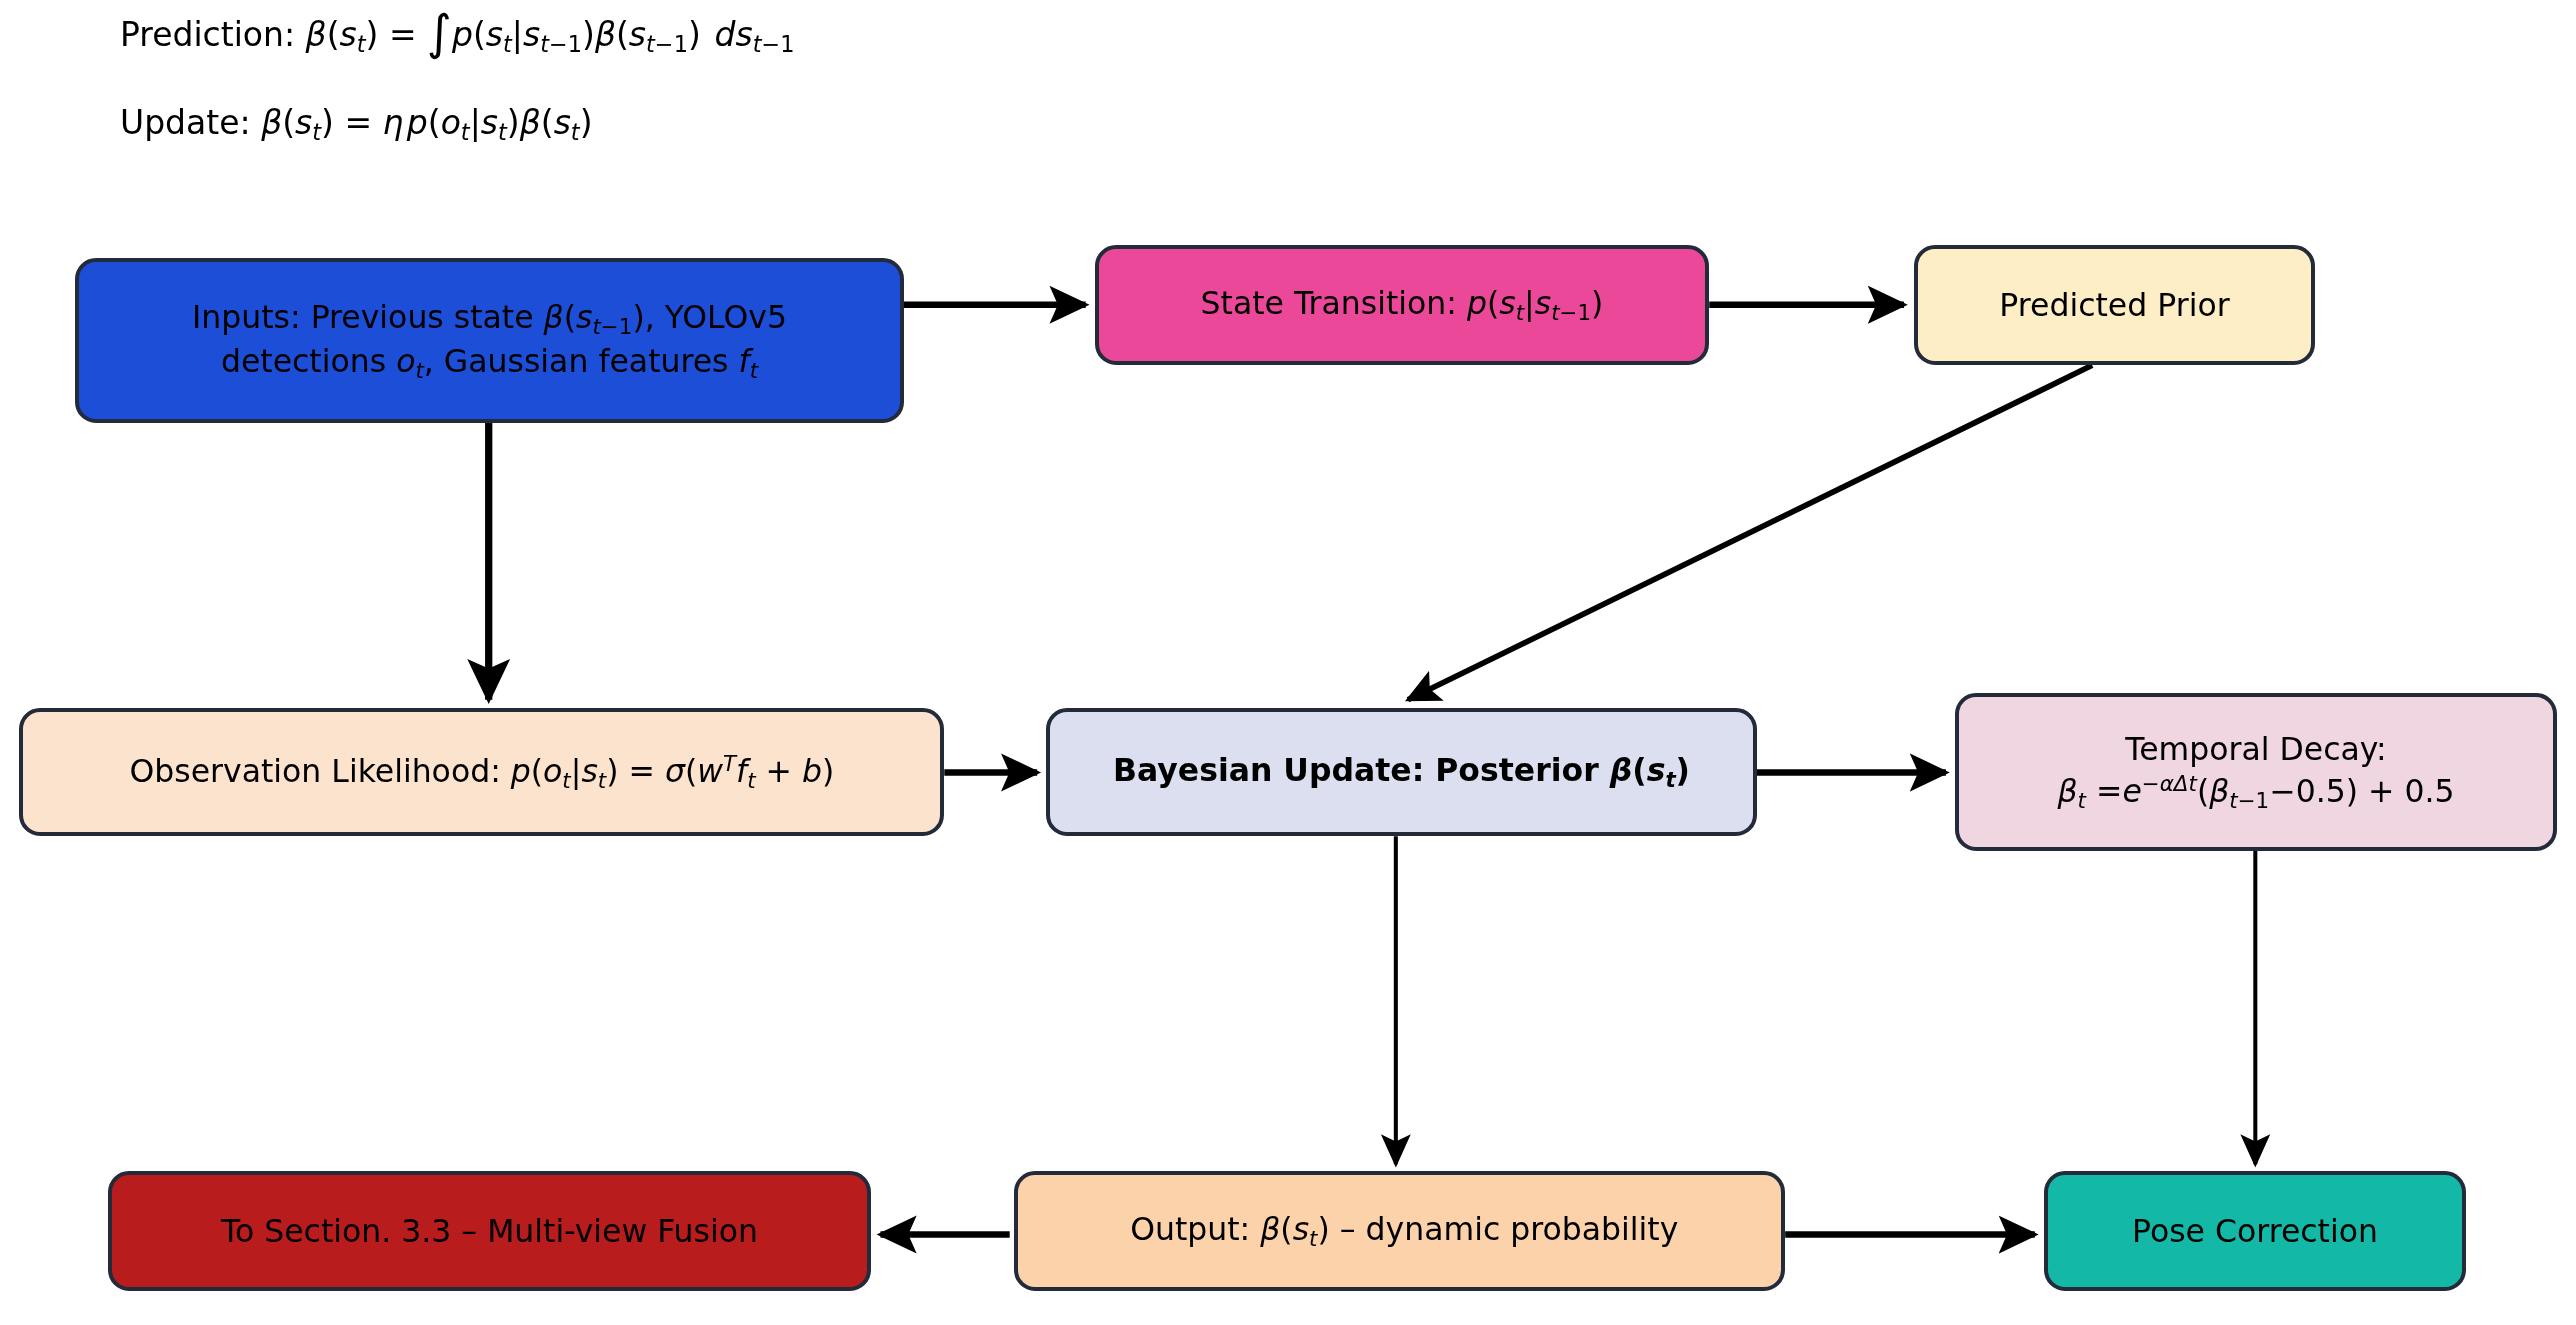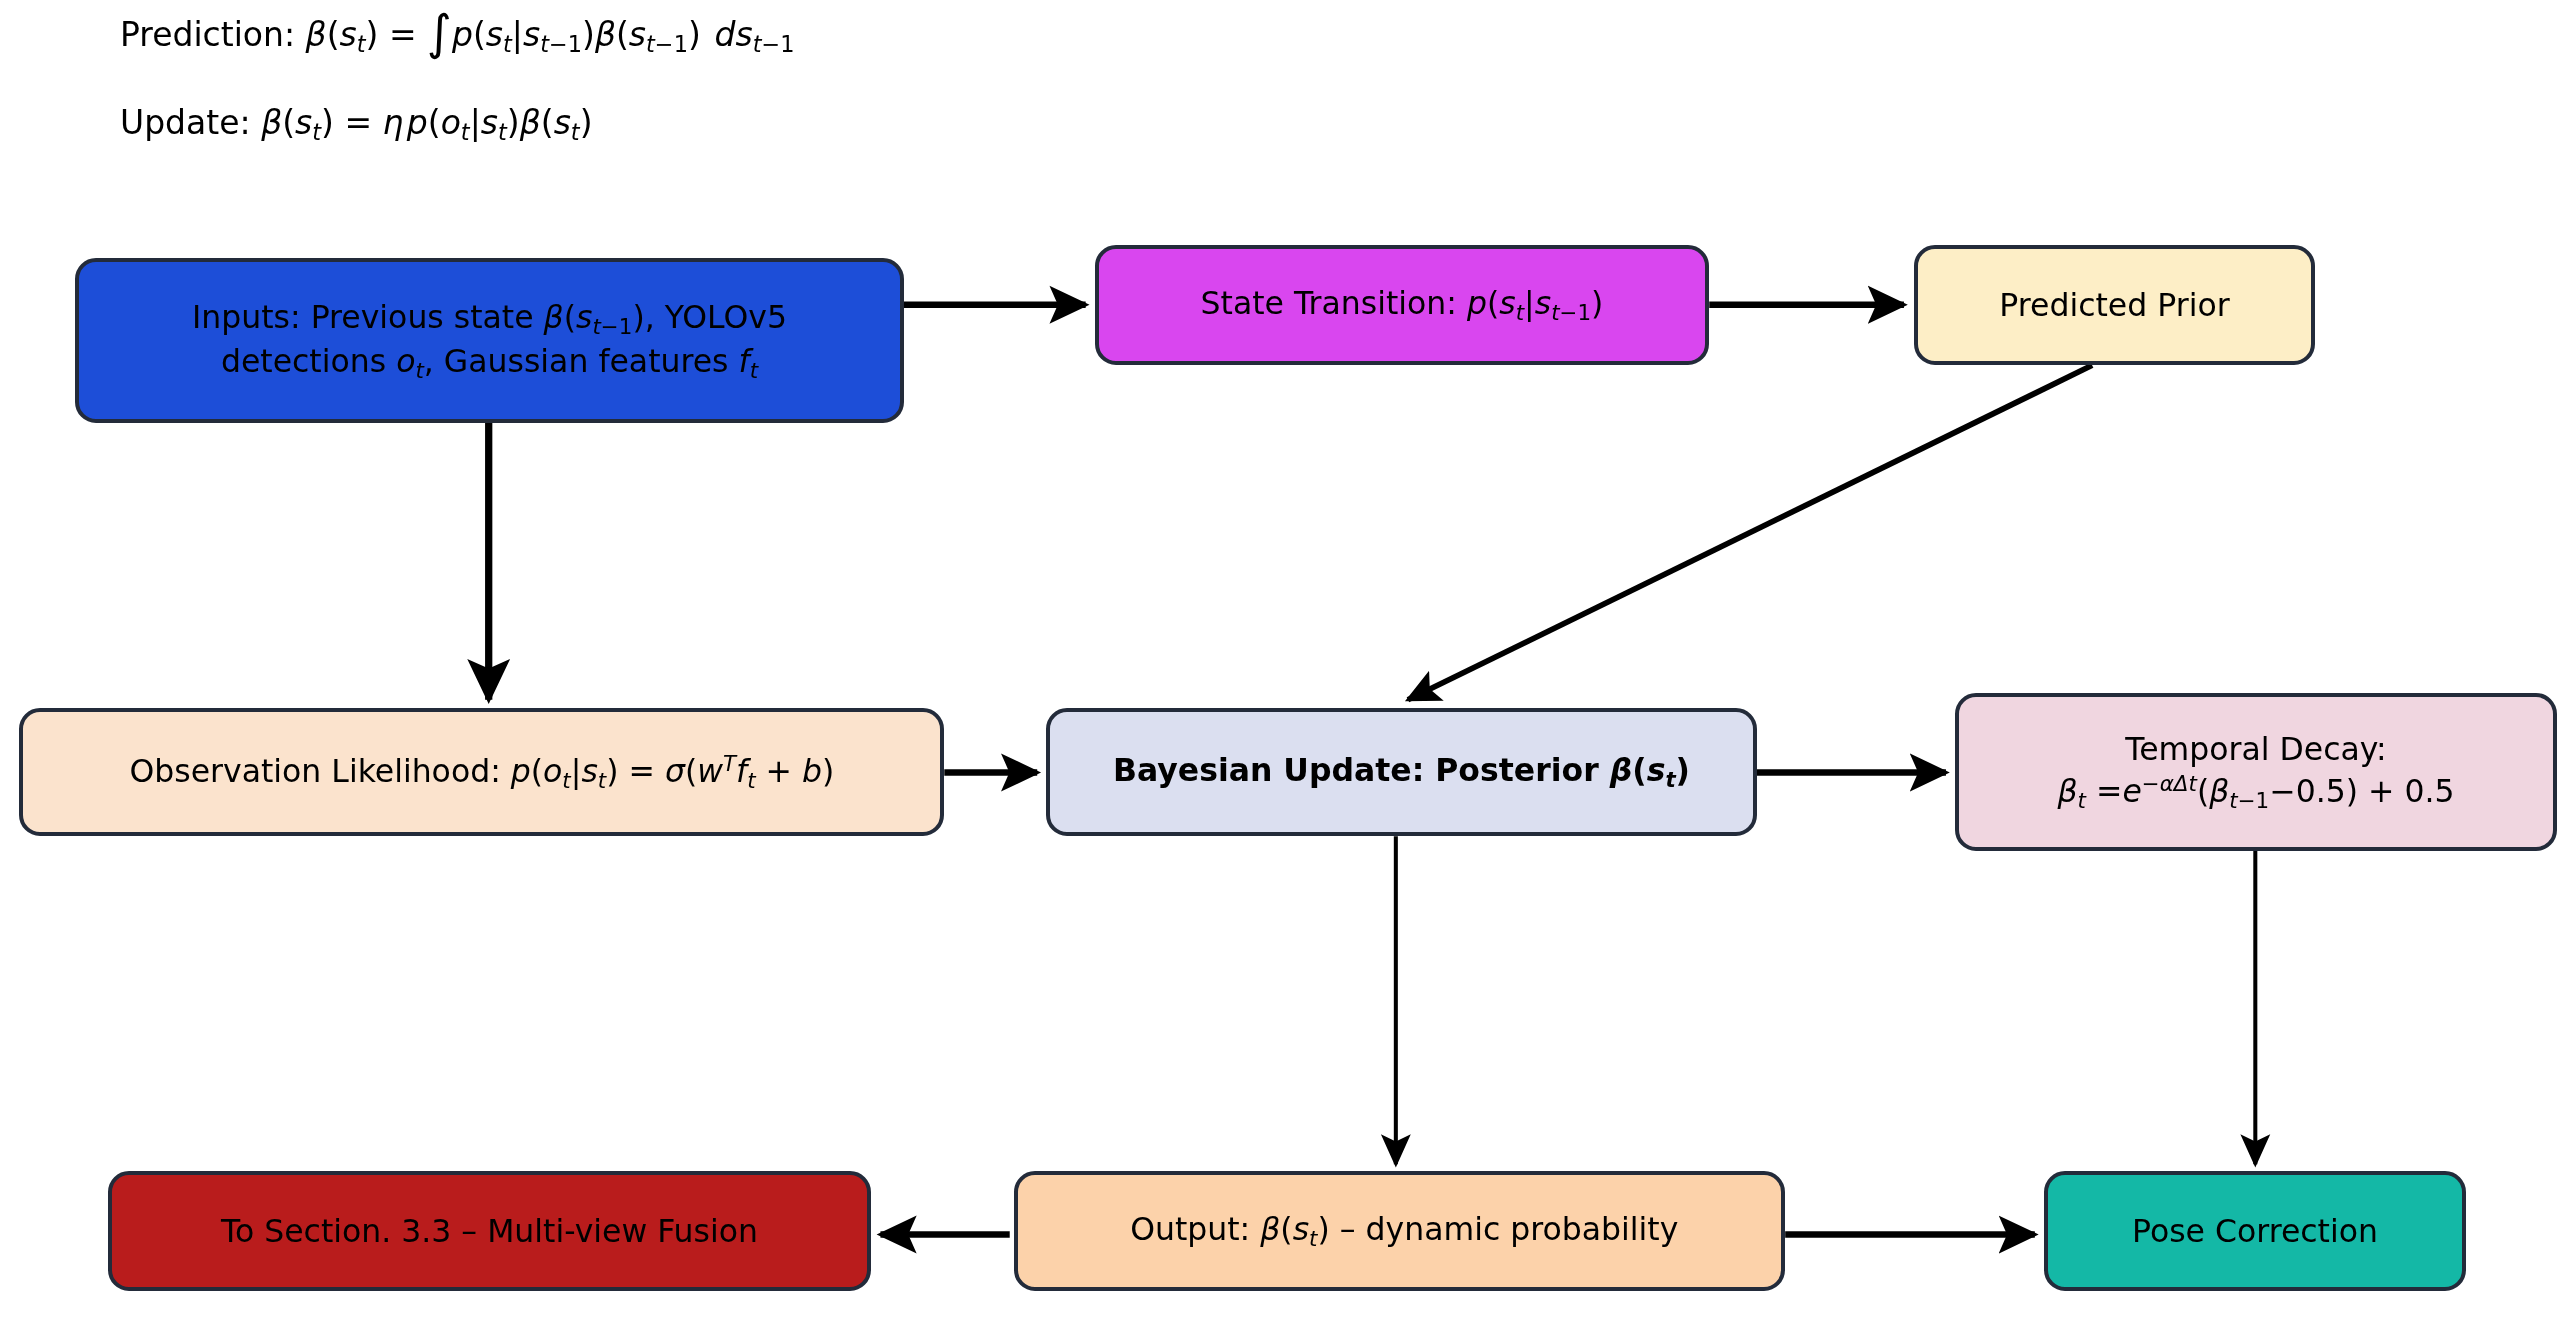--- a/index.html
+++ b/index.html
@@ -123,21 +123,21 @@
     <line x1="2210" y1="1528" x2="2519" y2="1528" stroke="#000000" stroke-width="8" marker-end="url(#ah-thick)"></line>
   </svg>
 
   <div class="node" id="node-inputs" style="background:#1d4ed8;margin-top:36px;">
     <div>
       Inputs: Previous state <span class="mi">β</span>(<span class="mi">s</span><span class="sub"><span class="mi">t</span>−1</span>), YOLOv5<br>
       detections <span class="mi">o</span><span class="sub mi">t</span>, Gaussian features <span class="mi">f</span><span class="sub mi">t</span>
     </div>
   </div>
 
-  <div class="node" id="node-transition" style="background:#d946ef;">
+  <div class="node" id="node-transition" style="background:#ec4899;">
     <div>
       State Transition: <span class="mi">p</span>(<span class="mi">s</span><span class="sub mi">t</span>|<span class="mi">s</span><span class="sub"><span class="mi">t</span>−1</span>)
     </div>
   </div>
 
   <div class="node" id="node-prior" style="background:#fdeec6;">
     <div>Predicted Prior</div>
   </div>
 
   <div class="node" id="node-likelihood" style="background:#fbe3cd;">

